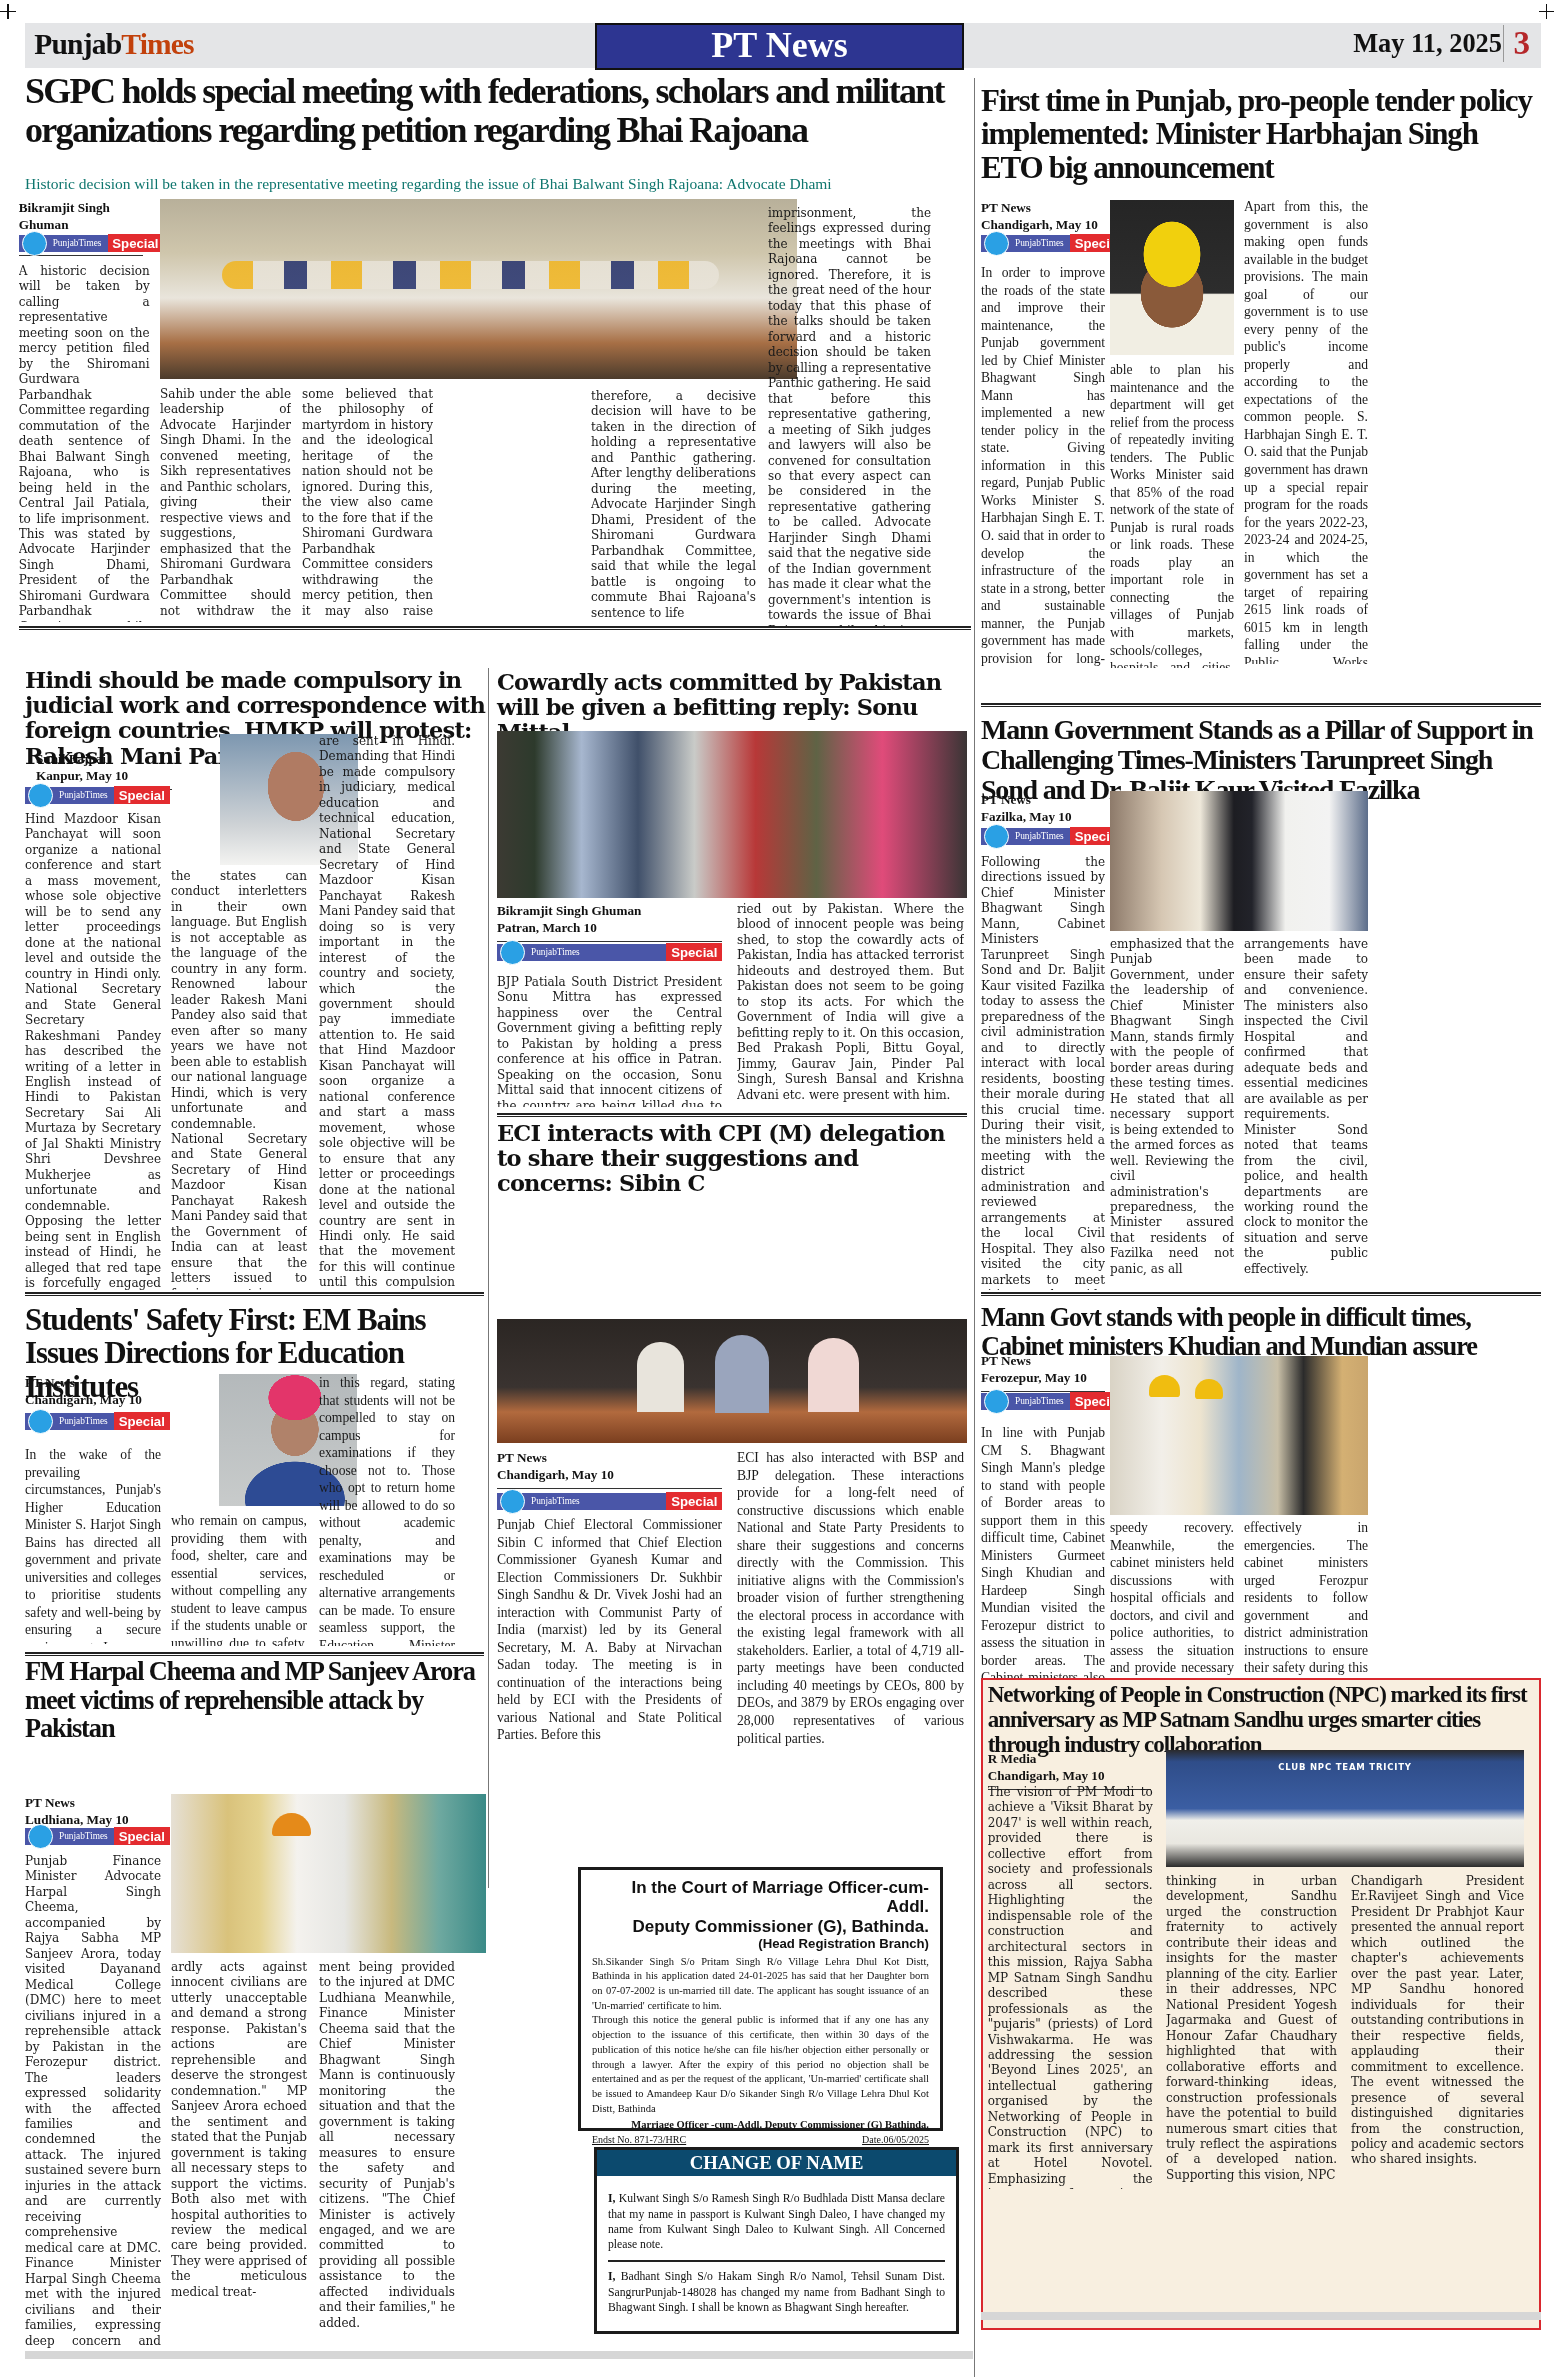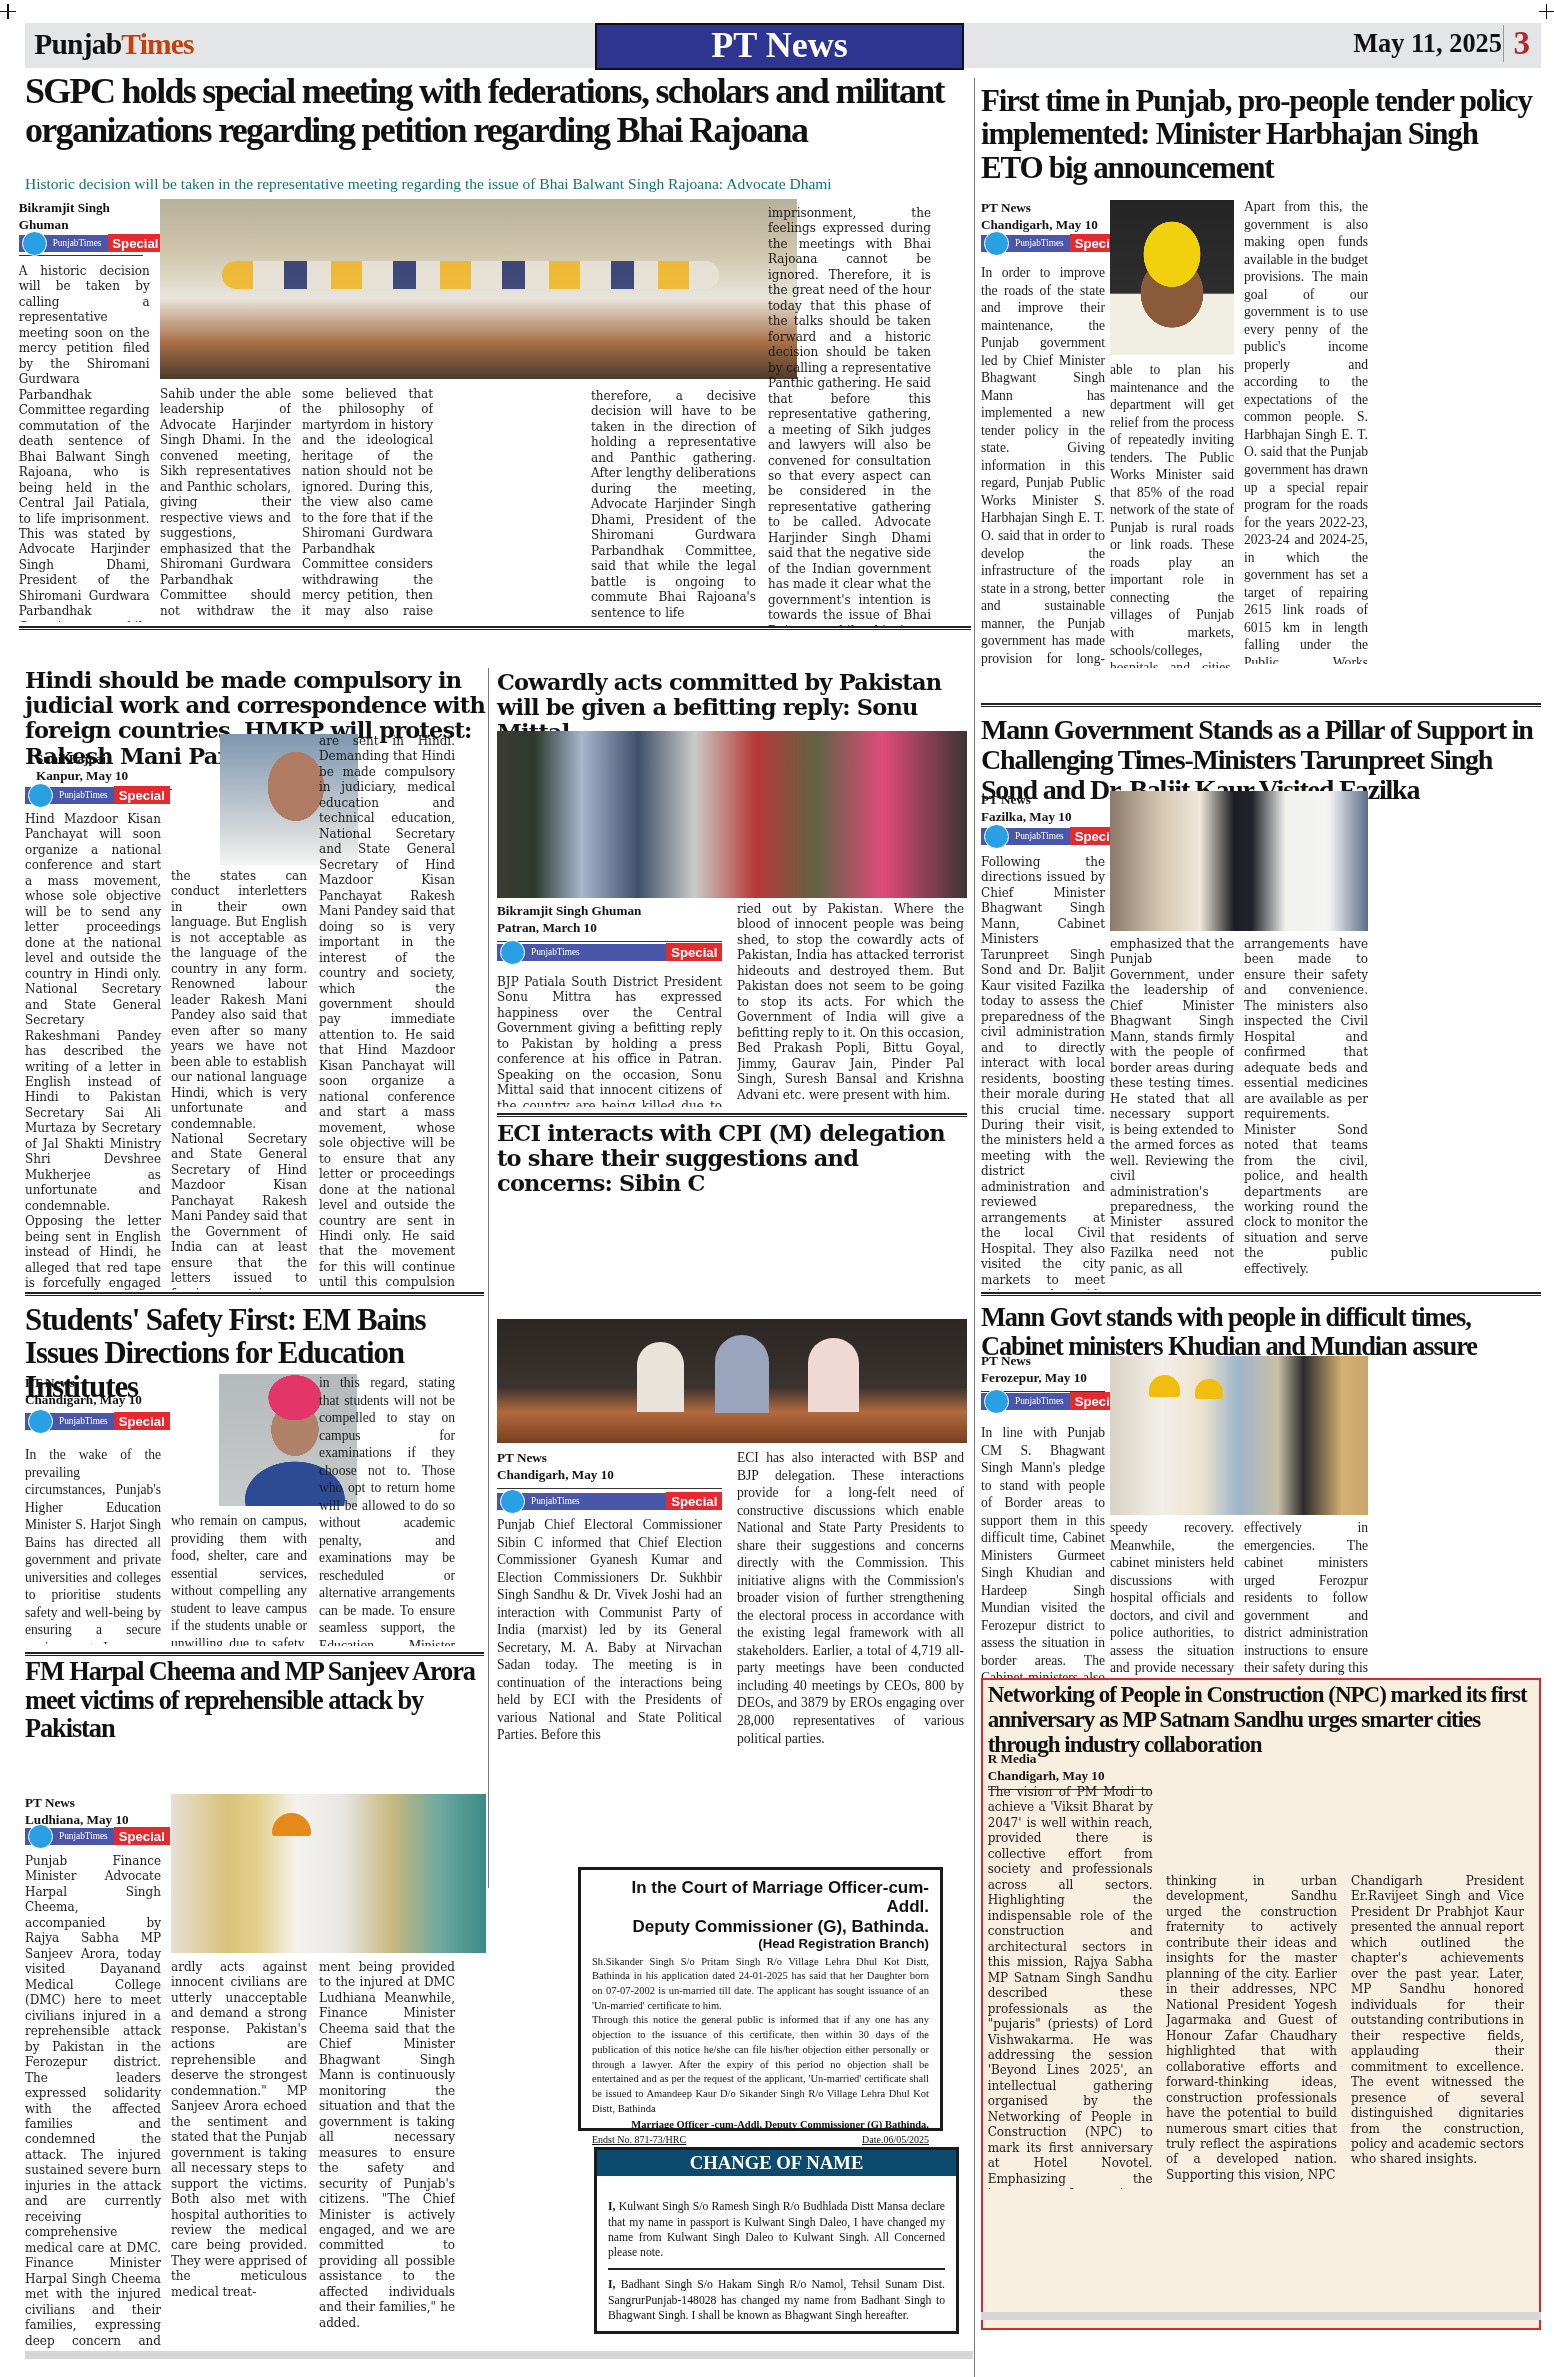--- a/index.html
+++ b/index.html
@@ -221,33 +221,36 @@
   <p>Through this notice the general public is informed that if any one has any objection to the issuance of this certificate, then within 30 days of the publication of this notice he/she can file his/her objection either personally or through a lawyer. After the expiry of this period no objection shall be entertained and as per the request of the applicant, 'Un-married' certificate shall be issued to Amandeep Kaur D/o Sikander Singh R/o Village Lehra Dhul Kot Distt, Bathinda</p>
   <p style="text-align:right;font-weight:bold;margin-top:1.6px">Marriage Officer -cum-Addl. Deputy Commissioner (G) Bathinda.</p>
   <div style="display:flex;justify-content:space-between;margin-top:1.6px">
     <span style="font-family:'Liberation Serif',serif;font-size:10px;text-decoration:underline">Endst No. 871-73/HRC</span>
     <span style="font-family:'Liberation Serif',serif;font-size:10px;text-decoration:underline">Date.06/05/2025</span>
   </div>
 </div>
 
 <div class="abs notice" style="left:594px;top:2147px;width:365px;height:187px;padding:0">
   <div class="con-head">CHANGE OF NAME</div>
-  <div style="padding:23px 11px">
+  <div style="padding:15px 11px">
     <p style="font-size:11.7px;line-height:1.3"><b>I,</b><span> Kulwant Singh S/o Ramesh Singh R/o Budhlada Distt Mansa declare that my name in passport is Kulwant Singh Daleo, I have changed my name from Kulwant Singh Daleo to Kulwant Singh. All Concerned please note.</span></p>
     <div style="height:1.6px;background:#222;margin:7.8px 0"></div>
     <p style="font-size:11.7px;line-height:1.3"><b>I,</b><span> Badhant Singh S/o Hakam Singh R/o Namol, Tehsil Sunam Dist. SangrurPunjab-148028 has changed my name from Badhant Singh to Bhagwant Singh. I shall be known as Bhagwant Singh hereafter.</span></p>
   </div>
 </div>
 
 <div class="abs npc" style="left:981px;top:1678px;width:560px;height:652px">
   <div class="abs hl" style="left:4.7px;top:3.1px;width:544px;font-size:23px;letter-spacing:-1px">Networking of People in Construction (NPC) marked its first anniversary as MP Satnam Sandhu urges smarter cities through industry collaboration</div>
   <div class="abs" style="left:4.7px;top:70px;width:163px">
       <div class="byline">
         <div>R Media</div>
         <div>Chandigarh, May 10</div>
       </div>
     </div>
   <div class="abs body" style="left:4.7px;top:105px;width:165px;height:404px;background:transparent">The vision of PM Modi to achieve a 'Viksit Bharat by 2047' is well within reach, provided there is collective effort from society and professionals across all sectors. Highlighting the indispensable role of the construction and architectural sectors in this mission, Rajya Sabha MP Satnam Singh Sandhu described these professionals as the "pujaris" (priests) of Lord Vishwakarma. He was addressing the session 'Beyond Lines 2025', an intellectual gathering organised by the Networking of People in Construction (NPC) to mark its first anniversary at Hotel Novotel. Emphasizing the importance of strategic</div>
+  <div class="abs photo" style="left:183px;top:70px;width:358px;height:117px;background:linear-gradient(180deg,#2a2a2c 0%,#2f4d89 10%,#3b5ea3 50%,#f0efea 60%,#e9e7e0 80%,#2a2a2a 100%)">
+    <div class="abs" style="left:0;right:0;top:12.4px;text-align:center;color:#fff;font-family:'DejaVu Sans',sans-serif;font-weight:bold;font-size:8.5px;letter-spacing:0.8px">CLUB NPC TEAM TRICITY</div>
+  </div>
   <div class="abs body" style="left:183px;top:194px;width:171px;height:319px">thinking in urban development, Sandhu urged the construction fraternity to actively contribute their ideas and insights for the master planning of the city. Earlier in their addresses, NPC National President Yogesh Jagarmaka and Guest of Honour Zafar Chaudhary highlighted that with collaborative efforts and forward-thinking ideas, construction professionals have the potential to build numerous smart cities that truly reflect the aspirations of a developed nation. Supporting this vision, NPC</div>
   <div class="abs body" style="left:368px;top:194px;width:173px;height:319px">Chandigarh President Er.Ravijeet Singh and Vice President Dr Prabhjot Kaur presented the annual report which outlined the chapter's achievements over the past year. Later, MP Sandhu honored individuals for their outstanding contributions in their respective fields, applauding their commitment to excellence. The event witnessed the presence of several distinguished dignitaries from the construction, policy and academic sectors who shared insights.</div>
 </div>
 <div class="abs grey-bar" style="left:981px;top:2312px;width:560px"></div>
 
 
 </body></html>

